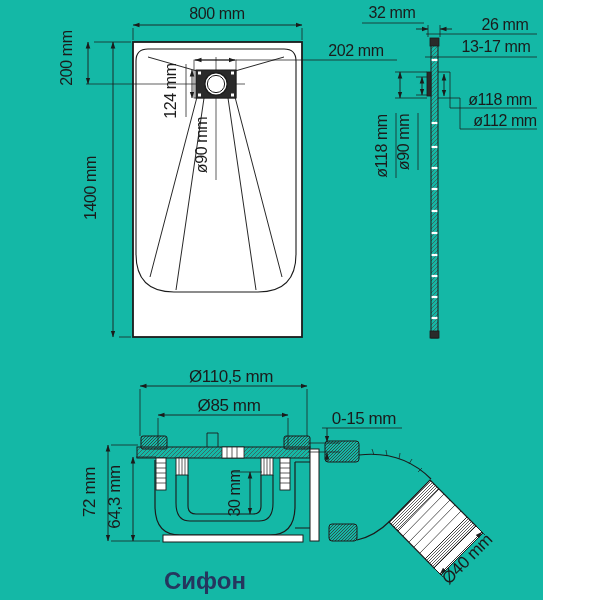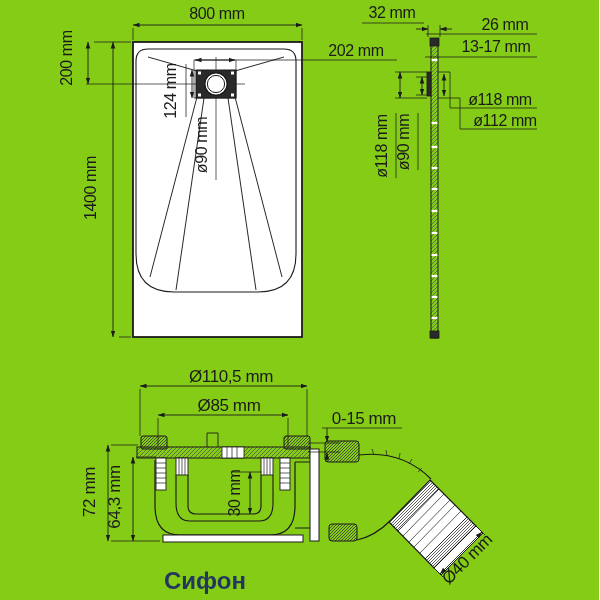--- a/index.html
+++ b/index.html
@@ -1,16 +1,16 @@
 <!DOCTYPE html>
 <html><head>
 <meta charset="utf-8">
 <style>
   html,body{margin:0;padding:0;background:#fff;}
-  .canvas{position:relative;width:599px;height:600px;background:#84cc16;overflow:hidden;}
+  .canvas{position:relative;width:543px;height:600px;background:#14b8a6;overflow:hidden;}
   svg{position:absolute;left:0;top:0;}
   .lbl{font-family:"Liberation Sans",sans-serif;font-size:16px;fill:#1b1b1b;letter-spacing:-0.4px;}
   .lbl-lg{font-family:"Liberation Sans",sans-serif;font-size:17px;fill:#1b1b1b;letter-spacing:-0.4px;}
   .caption{font-family:"Liberation Sans",sans-serif;font-size:24px;font-weight:bold;fill:#25365e;}
   .ol{stroke:#1b1b1b;fill:none;}
   .ow{stroke:#1b1b1b;fill:#ffffff;}
   .dk{fill:#2a2a2a;stroke:#1b1b1b;}
   .dim{stroke:#1b1b1b;stroke-width:0.9;fill:none;marker-start:url(#ar);marker-end:url(#ar);}
   .dime{stroke:#1b1b1b;stroke-width:0.9;fill:none;marker-end:url(#ar);}
   .ext{stroke:#1b1b1b;stroke-width:0.75;fill:none;}

